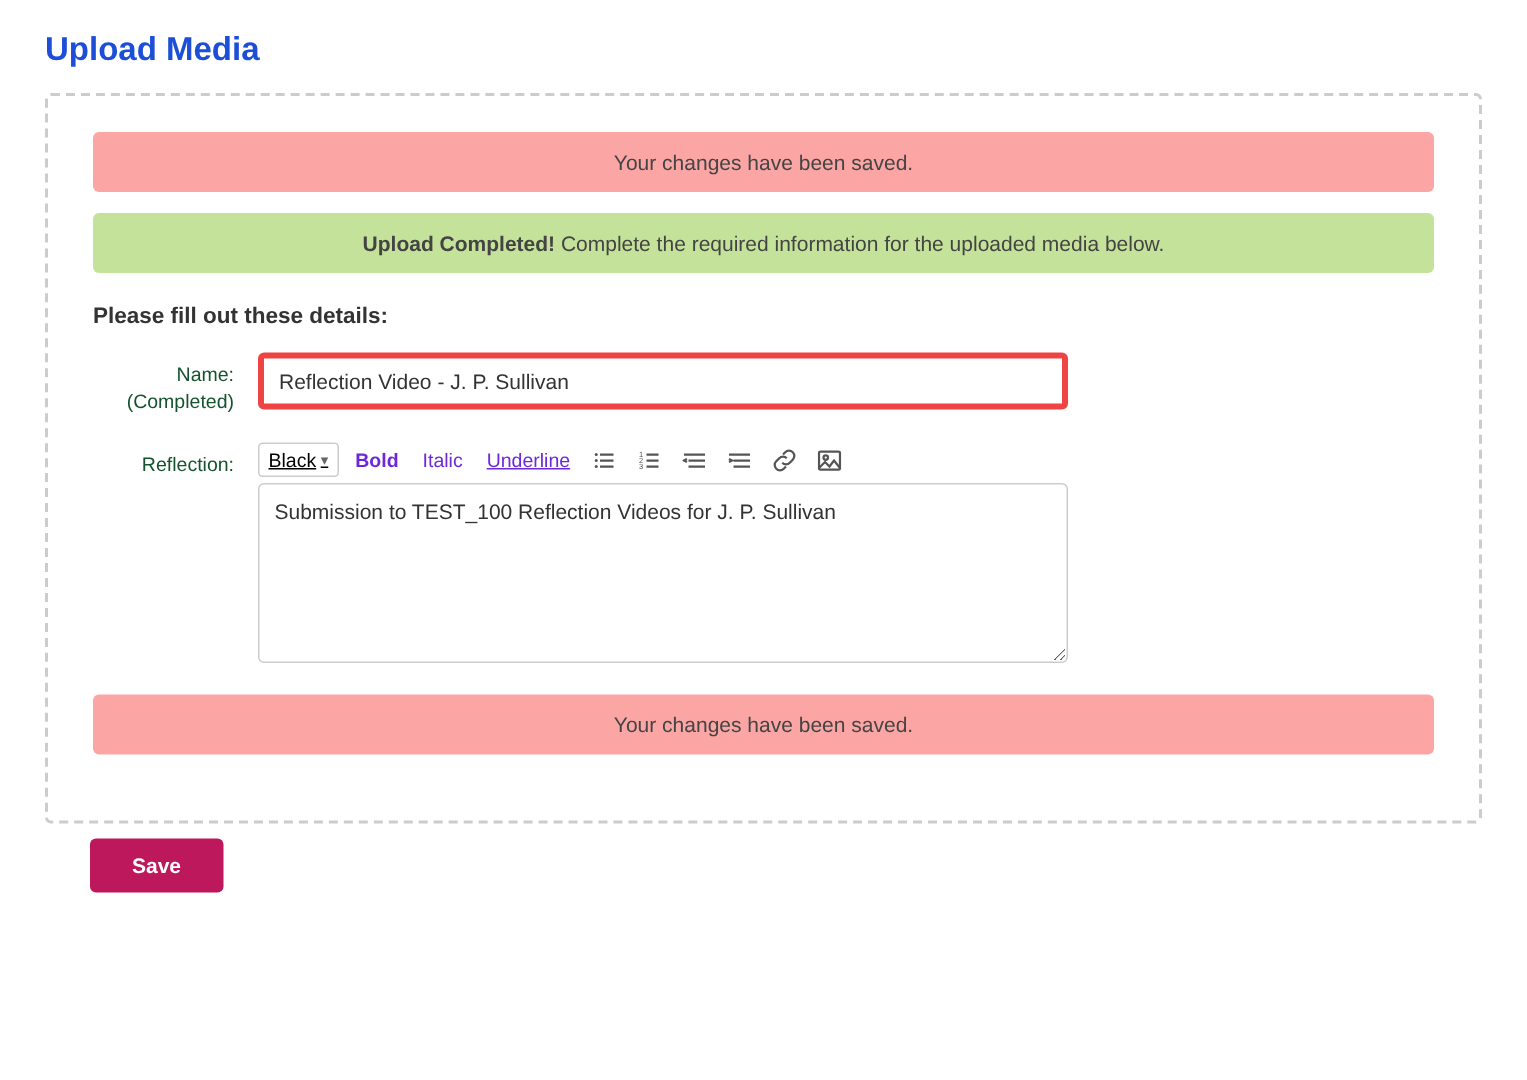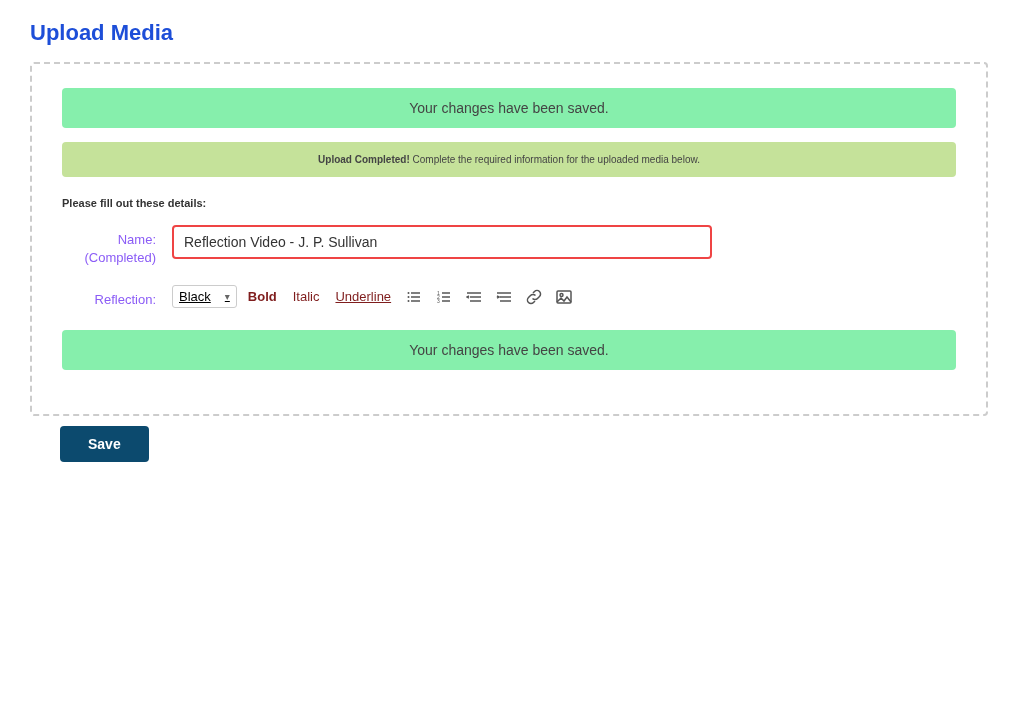--- a/index.html
+++ b/index.html
@@ -18,114 +18,114 @@
       color: #1d4ed8;
     }
 
     .dashed-container {
       border: 2px dashed #ccc;
       padding: 24px 30px 30px;
       border-radius: 4px;
     }
 
     .alert-success {
-      background-color: #86efac;
+      background-color: #fca5a5;
       color: #444;
       text-align: center;
       padding: 12px 20px;
       border-radius: 4px;
       margin-bottom: 14px;
       font-size: 14px;
     }
 
     .alert-upload {
       background-color: #c5e29a;
       color: #444;
       text-align: center;
       padding: 12px 20px;
       border-radius: 4px;
       margin-bottom: 20px;
-      font-size: 10px;
+      font-size: 14px;
     }
 
     .alert-upload strong {
       font-weight: bold;
     }
 
     .section-label {
       font-weight: bold;
       margin-bottom: 16px;
-      font-size: 11px;
+      font-size: 15px;
     }
 
     .form-row {
       display: flex;
       align-items: flex-start;
       margin-bottom: 18px;
     }
 
     .form-label {
       min-width: 110px;
       text-align: right;
       padding-right: 16px;
       padding-top: 6px;
-      color: #8b5cf6;
+      color: #14532d;
       font-size: 13px;
       line-height: 1.4;
     }
 
     .form-field {
       flex: 1;
       max-width: 540px;
     }
 
     .form-input {
       width: 100%;
       padding: 7px 10px;
-      border: 2px solid #ef4444;
+      border: 4px solid #ef4444;
       border-radius: 4px;
       font-size: 14px;
       color: #333;
       outline: none;
     }
 
     
     .desc-toolbar {
       display: flex;
       align-items: center;
       gap: 6px;
       margin-bottom: 4px;
       flex-wrap: wrap;
     }
 
     .toolbar-color-btn {
       display: flex;
       align-items: center;
-      gap: 14px;
+      gap: 3px;
       border: 1px solid #ccc;
       background: #fff;
       padding: 3px 6px;
       border-radius: 3px;
       cursor: pointer;
       font-size: 13px;
       text-decoration: underline;
     }
 
     .toolbar-color-btn .chevron {
       font-size: 10px;
       color: #666;
     }
 
     .toolbar-btn {
       border: none;
       background: none;
       cursor: pointer;
       font-size: 13px;
       padding: 3px 5px;
-      color: #7f1d1d;
+      color: #6d28d9;
     }
 
     .toolbar-btn.bold { font-weight: bold; }
     .toolbar-btn.italic { }
     .toolbar-btn.underline { text-decoration: underline; }
 
     .toolbar-icon {
       border: none;
       background: none;
       cursor: pointer;
@@ -173,21 +173,21 @@
     }
 
     .tag-remove {
       cursor: pointer;
       color: #666;
       font-size: 12px;
       line-height: 1;
     }
 
     .save-btn {
-      background-color: #0c4a6e;
+      background-color: #be185d;
       color: #fff;
       border: none;
       padding: 10px 28px;
       border-radius: 4px;
       font-size: 14px;
       font-weight: bold;
       cursor: pointer;
       margin-top: 10px;
       margin-left: 30px;
     }
@@ -296,20 +296,21 @@
           <svg class="icon-svg" viewBox="0 0 16 16" fill="none" stroke="#555" stroke-width="1.5">
             <rect x="1" y="2" width="14" height="12" rx="1"></rect>
             <circle cx="5.5" cy="6" r="1.5"></circle>
             <polyline points="1,13 5,9 8,12 11,8 15,13"></polyline>
           </svg>
         </button>
 
       </div>
 
       
+      <textarea class="desc-textarea" style="">Submission to TEST_100 Reflection Videos for J. P. Sullivan</textarea>
     </div>
   </div>
 
 
   <div class="alert-success">Your changes have been saved.</div>
 
 </div>
 
 
 <button class="save-btn">Save</button>

